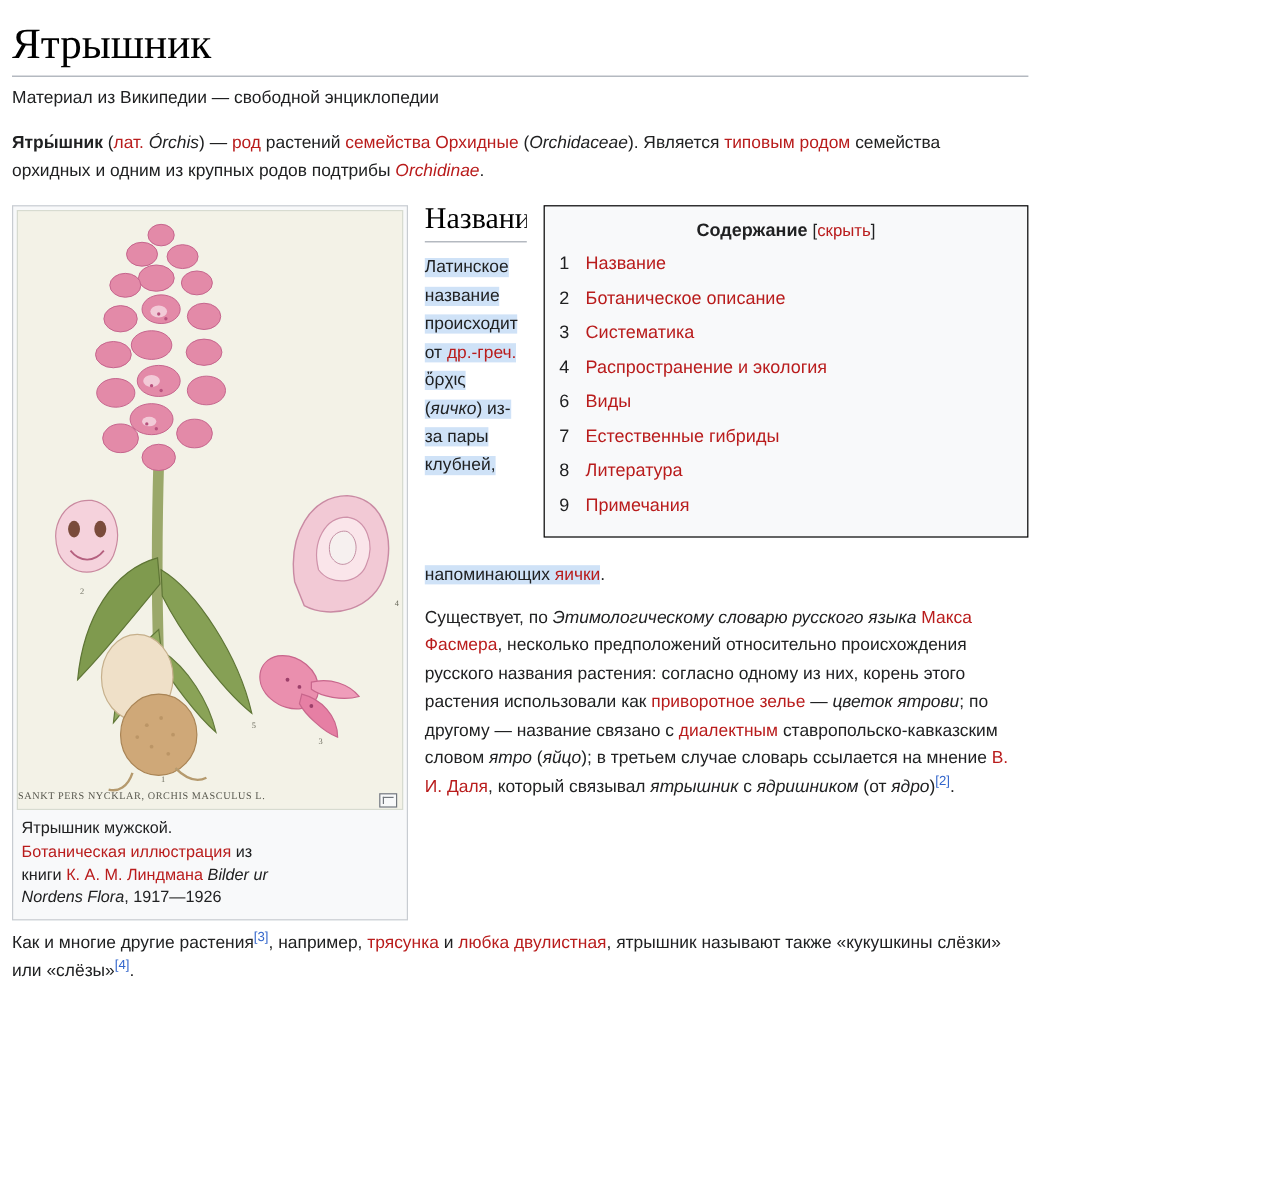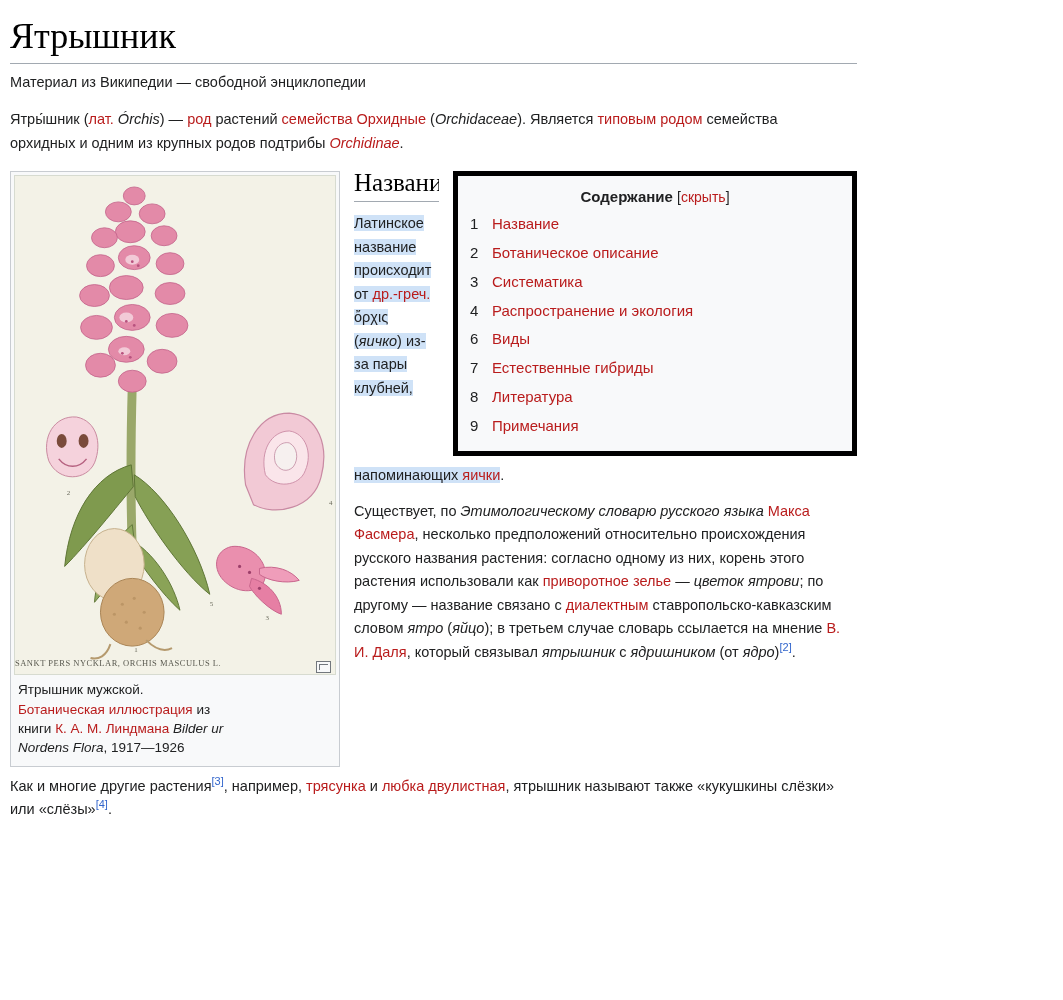--- a/index.html
+++ b/index.html
@@ -40,21 +40,21 @@
   }
   p {
     margin: 0 0 12px 0;
     line-height: 1.62;
   }
   a {
     color: #b91c1c;
     text-decoration: none;
   }
   i { font-style: italic; }
-  b { font-weight: normal; }
+  b { font-weight: bold; }
 
   .lead {
     margin-bottom: 14px;
     white-space: nowrap;
   }
   .lead .line2 { white-space: normal; }
 
   
   .thumb {
     float: left;
@@ -100,22 +100,22 @@
     left: 3px; top: 3px;
     width: 8px; height: 5px;
     border-left: 1px solid #72777d;
     border-top: 1px solid #72777d;
   }
 
   
   .toc {
     float: right;
     width: 404px;
-    margin: 2px 0 8px 14px;
-    border: 5px solid #000000;
+    margin: 2px 0 20px 14px;
+    border: 1px solid #000000;
     background: #f8f9fa;
     padding: 10px 12px 14px 12px;
     box-sizing: border-box;
     font-size: 15px;
   }
   .toctitle {
     text-align: center;
     font-weight: bold;
     margin: 2px 0 10px 0;
   }

